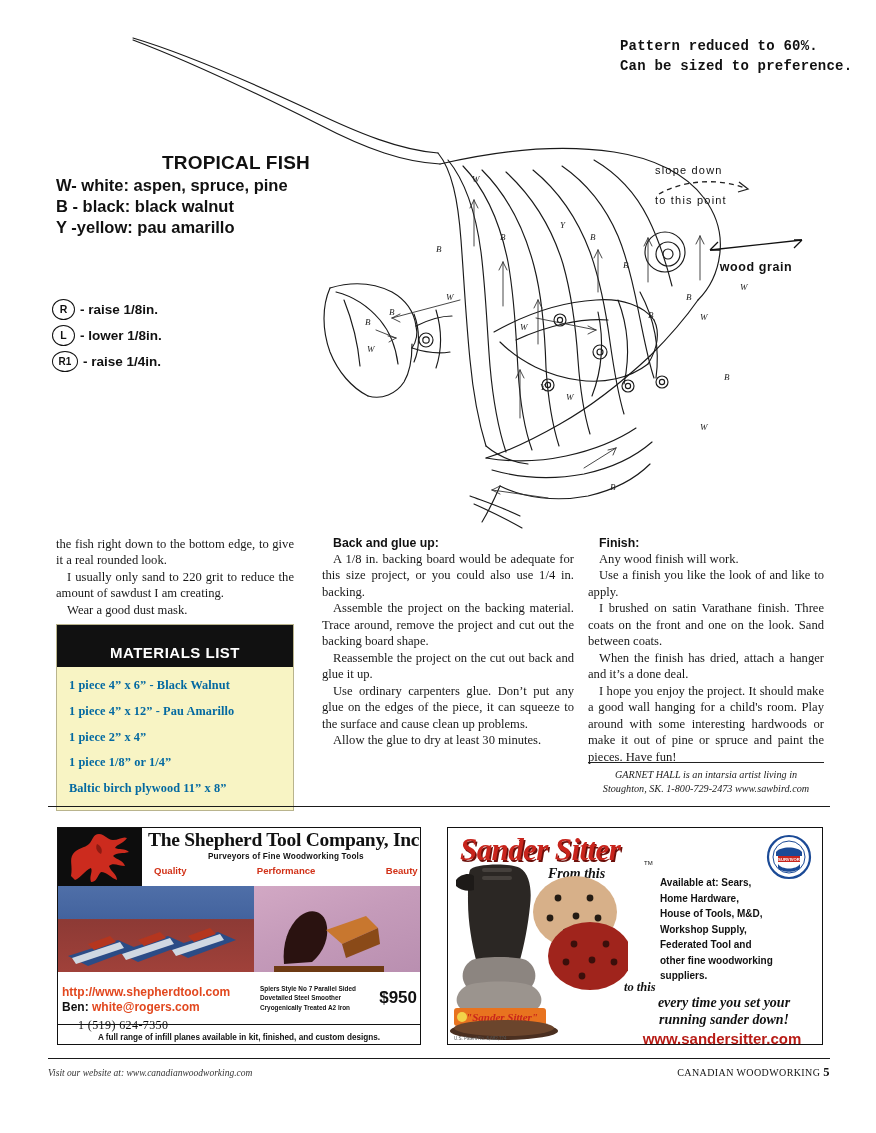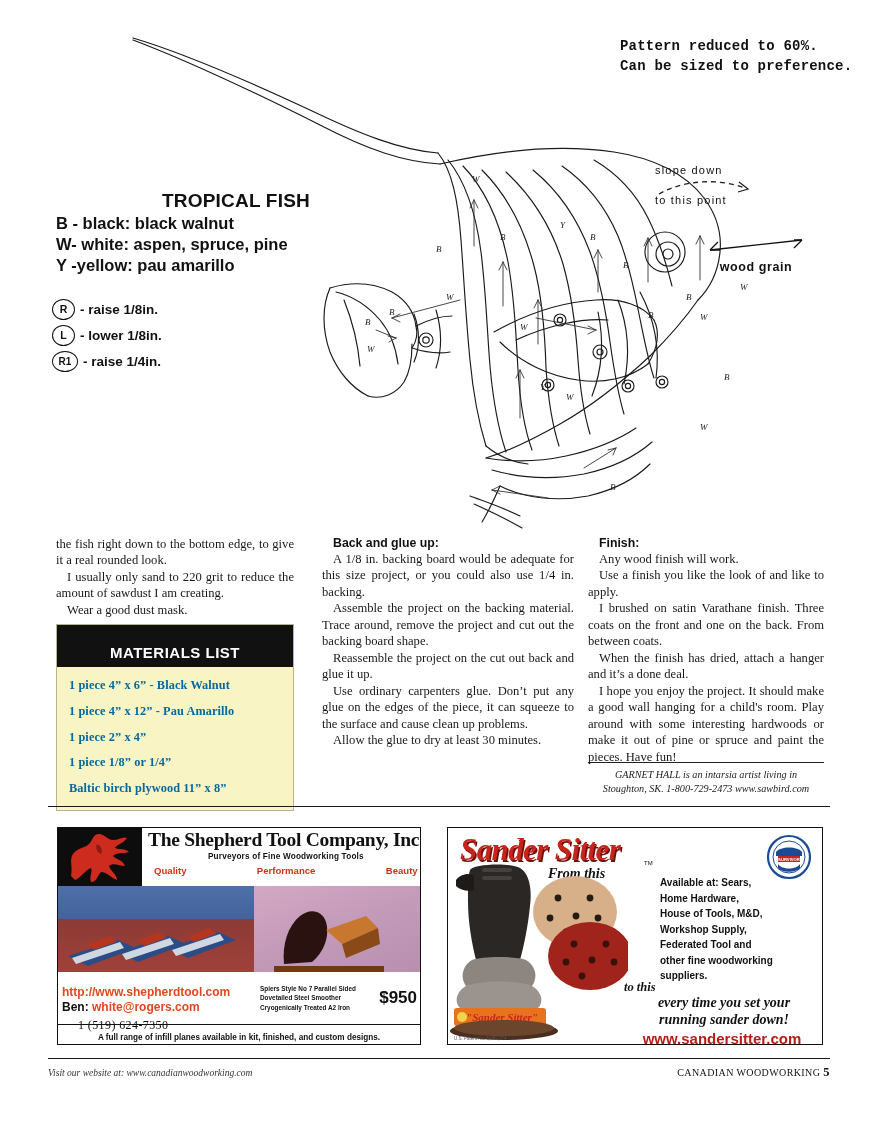--- a/index.html
+++ b/index.html
@@ -20,21 +20,21 @@
     font-family:Liberation Mono, monospace;
     font-weight:bold; font-size:14px; line-height:1.45;
     letter-spacing:0.2px; color:#111;
   }
   .pattern-note div { white-space:nowrap; }
 
   .legend { position:absolute; left:56px; top:152px; width:300px; }
   .legend-title {
     font-family:"Liberation Sans", sans-serif;
     font-weight:bold; font-size:19px; color:#111;
-    margin-left:106px; letter-spacing:0.2px;margin-top:38px;
+    margin-left:106px; letter-spacing:0.2px;
   }
   .legend-line {
     font-family:"Liberation Sans", sans-serif;
     font-weight:bold; font-size:16.5px; color:#111;
     margin-top:2px; white-space:nowrap;
   }
   .legend-line:first-of-type { margin-top:6px; }
 
   .raise-list { position:absolute; left:52px; top:298px; }
   .raise-row { display:flex; align-items:center; height:22px; margin-bottom:4px; }
@@ -379,22 +379,22 @@
       </g>
     </svg>
 
     <div class="pattern-note">
       <div>Pattern reduced to 60%.</div>
       <div>Can be sized to preference.</div>
     </div>
 
     <div class="legend">
       <div class="legend-title">TROPICAL FISH</div>
+      <div class="legend-line">W- white: aspen, spruce, pine</div>
       <div class="legend-line">B - black: black walnut</div>
-      <div class="legend-line">W- white: aspen, spruce, pine</div>
       <div class="legend-line">Y -yellow: pau amarillo</div>
     </div>
 
     <div class="raise-list">
       <div class="raise-row">
         <span class="raise-badge">R</span>
         <span class="raise-text">- raise 1/8in.</span>
       </div>
       <div class="raise-row">
         <span class="raise-badge">L</span>
@@ -450,21 +450,21 @@
       <p class="body-p">Assemble the project on the backing material. Trace around, remove the project and cut out the backing board shape.</p>
       <p class="body-p">Reassemble the project on the cut out back and glue it up.</p>
       <p class="body-p">Use ordinary carpenters glue. Don’t put any glue on the edges of the piece, it can squeeze to the surface and cause clean up problems.</p>
       <p class="body-p">Allow the glue to dry at least 30 minutes.</p>
     </div>
 
     <div class="col col-3">
       <div class="sub-head">Finish:</div>
       <p class="body-p">Any wood finish will work.</p>
       <p class="body-p">Use a finish you like the look of and like to apply.</p>
-      <p class="body-p">I brushed on satin Varathane finish. Three coats on the front and one on the back. From between coats.</p>
+      <p class="body-p">I brushed on satin Varathane finish. Three coats on the front and one on the look. Sand between coats.</p>
       <p class="body-p">When the finish has dried, attach a hanger and it’s a done deal.</p>
       <p class="body-p">I hope you enjoy the project. It should make a good wall hanging for a child's room. Play around with some interesting hardwoods or make it out of pine or spruce and paint the pieces. Have fun!</p>
     </div>
 
     <div class="byline">
       <div class="byline-rule"></div>
       <div class="byline-text">GARNET HALL is an intarsia artist living in</div>
       <div class="byline-text">Stoughton, SK.  1-800-729-2473  www.sawbird.com</div>
     </div>
   </div>

